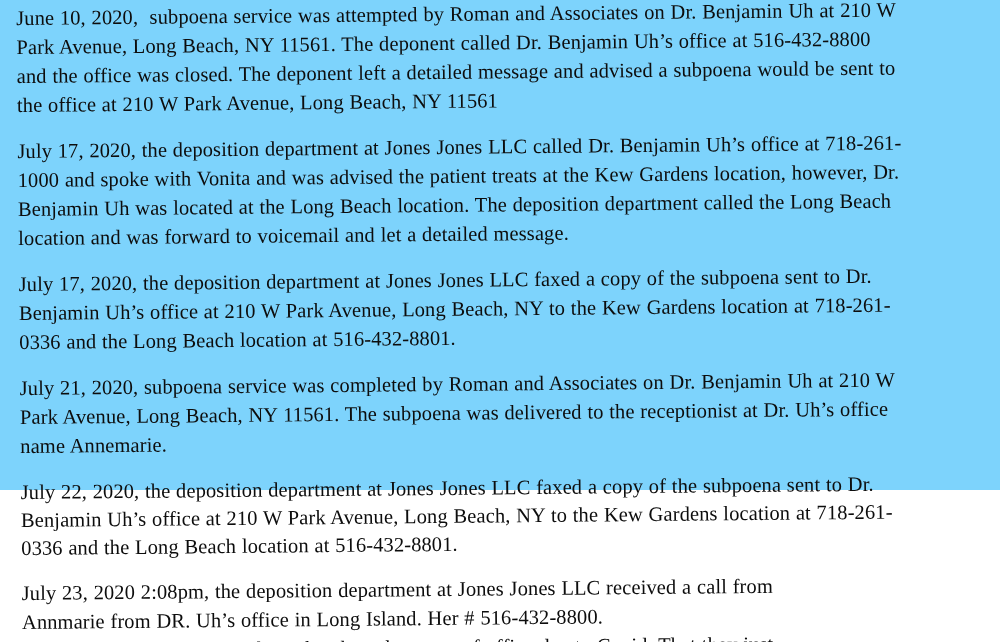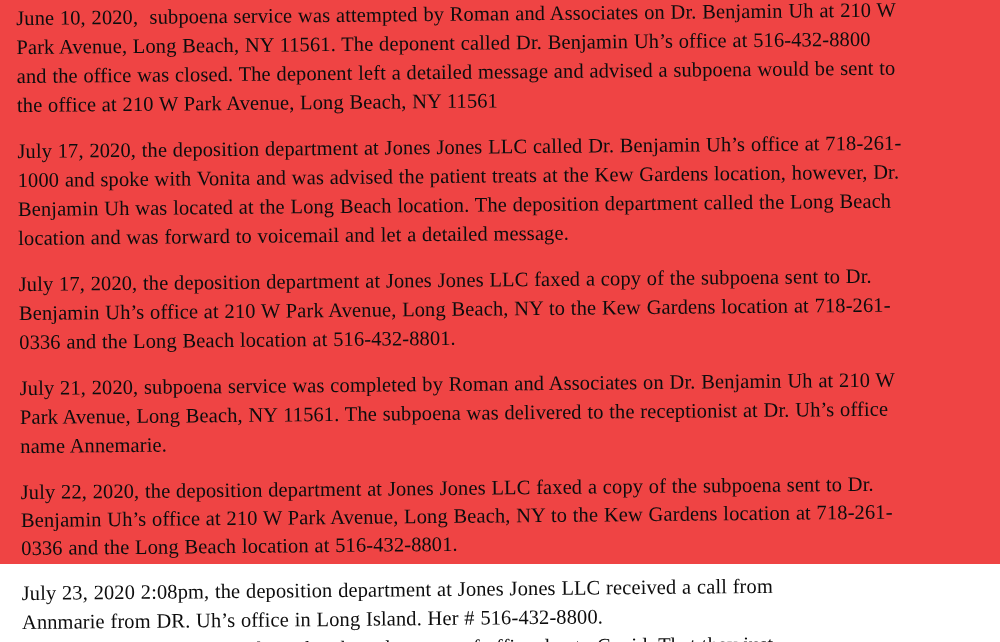--- a/index.html
+++ b/index.html
@@ -10,22 +10,22 @@
   body {
     width: 1000px;
     height: 642px;
     overflow: hidden;
     font-family: "Liberation Serif", serif;
     color: #111111;
   }
   .page {
     position: relative;
     width: 1000px;
-    height: 564px;
-    background: #ef4444;
+    height: 490px;
+    background: #7dd3fc;
     padding: 0;
     box-sizing: border-box;
     
   }
   .doc-body {
     position: absolute;
     left: 16px;
     top: 4px;
     width: 952px;
     transform: rotate(-0.55deg);

